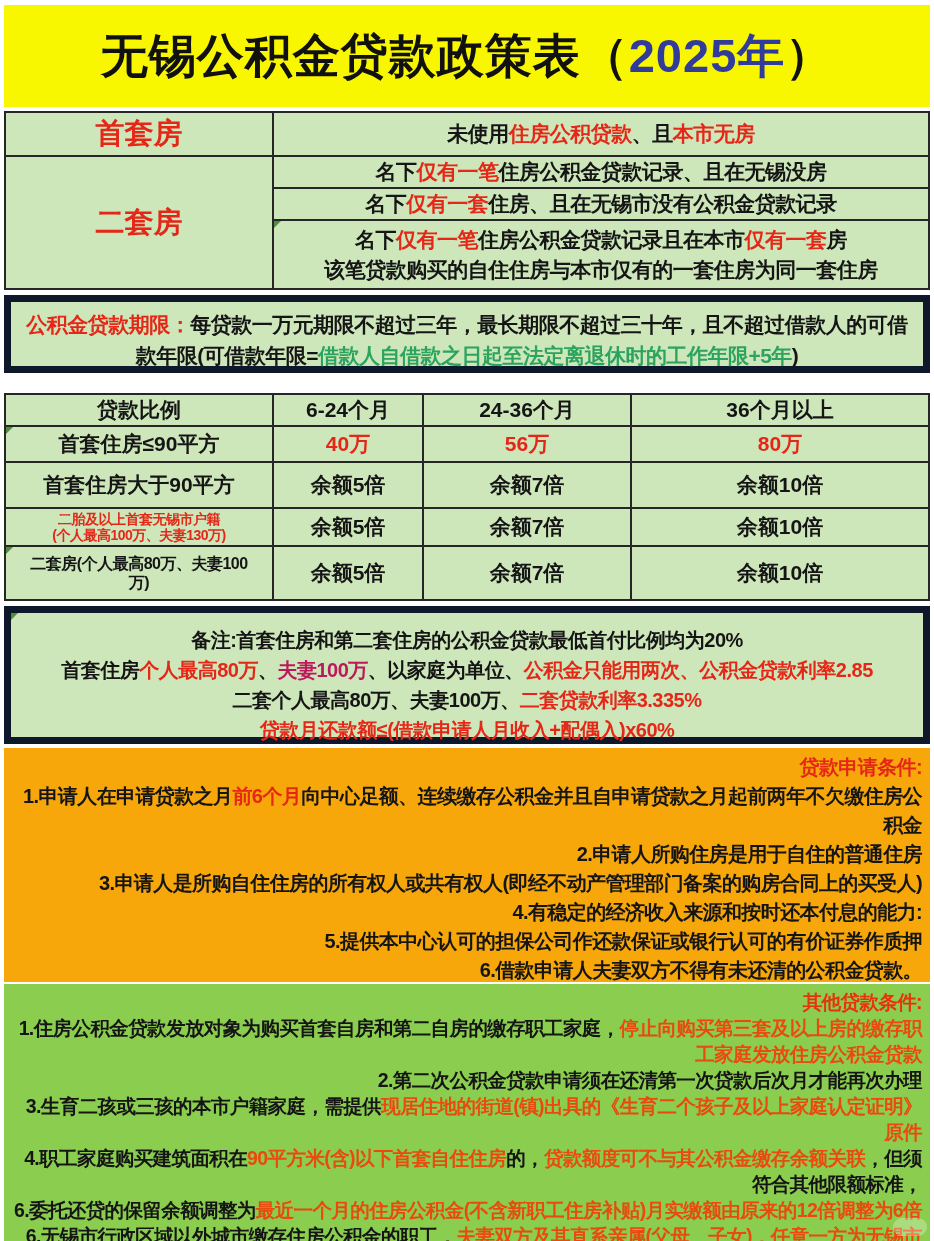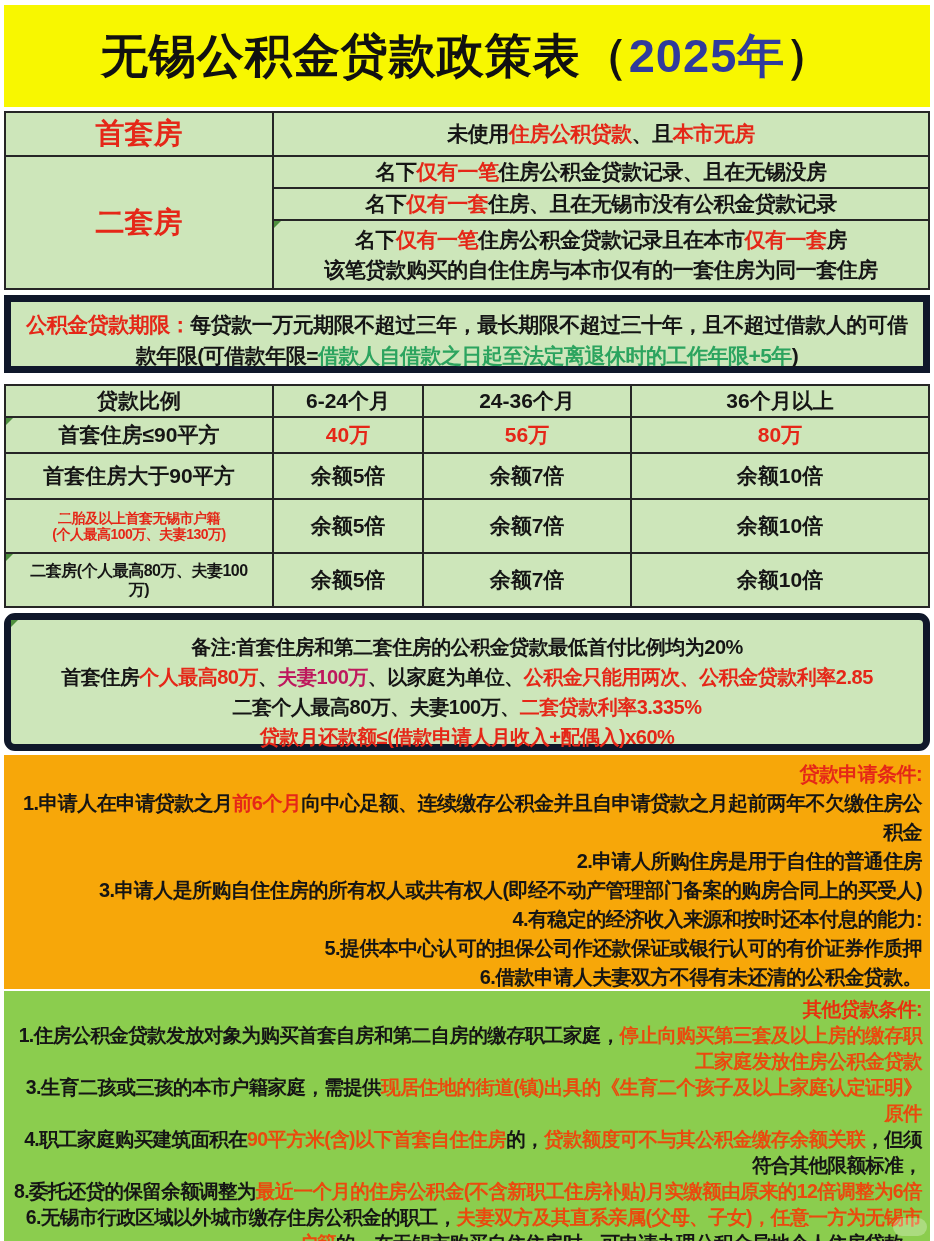--- a/index.html
+++ b/index.html
@@ -24,29 +24,29 @@
   .t1 .lab{font-size:29px;color:#e52718;width:268px;}
   .t1 .txt{font-size:21px;letter-spacing:-0.5px;}
   .t1 tr.r1{height:33px;} .t1 tr.r2{height:28px;} .t1 tr.r3{height:27px;} .t1 tr.r4{height:69px;}
   .t1 .two-line div{line-height:30px;}
 
   
   .term-box{margin-top:5px;height:78px;padding:7px 10px;text-align:center;}
   .term-box p{margin:0;font-size:21px;line-height:31px;letter-spacing:-0.5px;}
 
   
-  .t2{margin-top:11px;}
+  .t2{margin-top:20px;}
   .t2 col.c1{width:268px;} .t2 col.c2{width:150px;} .t2 col.c3{width:208px;}
   .t2 td{font-size:21px;}
-  .t2 tr.hd{height:27px;} .t2 tr.b1{height:36px;} .t2 tr.b2{height:46px;} .t2 tr.b3{height:54px;} .t2 tr.b4{height:54px;}
+  .t2 tr.hd{height:27px;} .t2 tr.b1{height:36px;} .t2 tr.b2{height:46px;} .t2 tr.b3{height:38px;} .t2 tr.b4{height:54px;}
   .t2 .small1{font-size:14px;line-height:16px;letter-spacing:-0.5px;}
   .t2 .small2{font-size:16px;line-height:19px;letter-spacing:-0.5px;}
 
   
-  .remarks-box{margin-top:5px;height:138px;padding:12px 6px 0 6px;text-align:center;border-radius:11px;}
+  .remarks-box{margin-top:5px;height:138px;padding:12px 6px 0 6px;text-align:center;}
   .remarks-box p{margin:0;font-size:20px;line-height:30px;letter-spacing:-0.5px;}
 
   
   .sec{box-sizing:border-box;padding:5px 8px 0 8px;letter-spacing:-0.6px;text-align:right;}
   .sec p{margin:0;}
   .sec .heading{color:#e52718;}
   .orange{margin-top:4px;height:234px;background:#f7a709;}
   .orange p{font-size:20px;line-height:29px;}
   .green{margin-top:2px;height:297px;background:#8bcd4e;}
   .green p{font-size:19.5px;line-height:26px;}
@@ -149,21 +149,22 @@
     <p><span class="c-k">2.申请人所购住房是用于自住的普通住房</span></p>
     <p><span class="c-k">3.申请人是所购自住住房的所有权人或共有权人(即经不动产管理部门备案的购房合同上的买受人)</span></p>
     <p><span class="c-k">4.有稳定的经济收入来源和按时还本付息的能力:</span></p>
     <p><span class="c-k">5.提供本中心认可的担保公司作还款保证或银行认可的有价证券作质押</span></p>
     <p><span class="c-k">6.借款申请人夫妻双方不得有未还清的公积金贷款。</span></p>
   </div>
 
   <div class="sec green">
     <p class="heading">其他贷款条件:</p>
     <p><span class="c-k">1.住房公积金贷款发放对象为购买首套自房和第二自房的缴存职工家庭，</span><span class="c-r2">停止向购买第三套及以上房的缴存职工家庭发放住房公积金贷款</span></p>
+    <p><span class="c-k">2.第二次公积金贷款申请须在还清第一次贷款后次月才能再次办理</span></p>
     <p><span class="c-k">3.生育二孩或三孩的本市户籍家庭，需提供</span><span class="c-r2">现居住地的街道(镇)出具的《生育二个孩子及以上家庭认定证明》原件</span></p>
     <p><span class="c-k">4.职工家庭购买建筑面积在</span><span class="c-r2">90平方米(含)以下首套自住住房</span><span class="c-k">的，</span><span class="c-r2">贷款额度可不与其公积金缴存余额关联</span><span class="c-k">，但须符合其他限额标准，</span></p>
-    <p><span class="c-k">8.委托还贷的保留余额调整为</span><span class="c-r2">最近一个月的住房公积金(不含新职工住房补贴)月实缴额由原来的12倍调整为6倍</span></p>
+    <p><span class="c-k">6.委托还贷的保留余额调整为</span><span class="c-r2">最近一个月的住房公积金(不含新职工住房补贴)月实缴额由原来的12倍调整为6倍</span></p>
     <p><span class="c-k">6.无锡市行政区域以外城市缴存住房公积金的职工，</span><span class="c-r2">夫妻双方及其直系亲属(父母、子女)，任意一方为无锡市户籍</span><span class="c-k">的，在无锡市购买自住住房时，可申请办理公积金异地个人住房贷款。</span></p>
   </div>
 
   <div class="watermark"></div>
 
 </div>
 
 </body></html>

